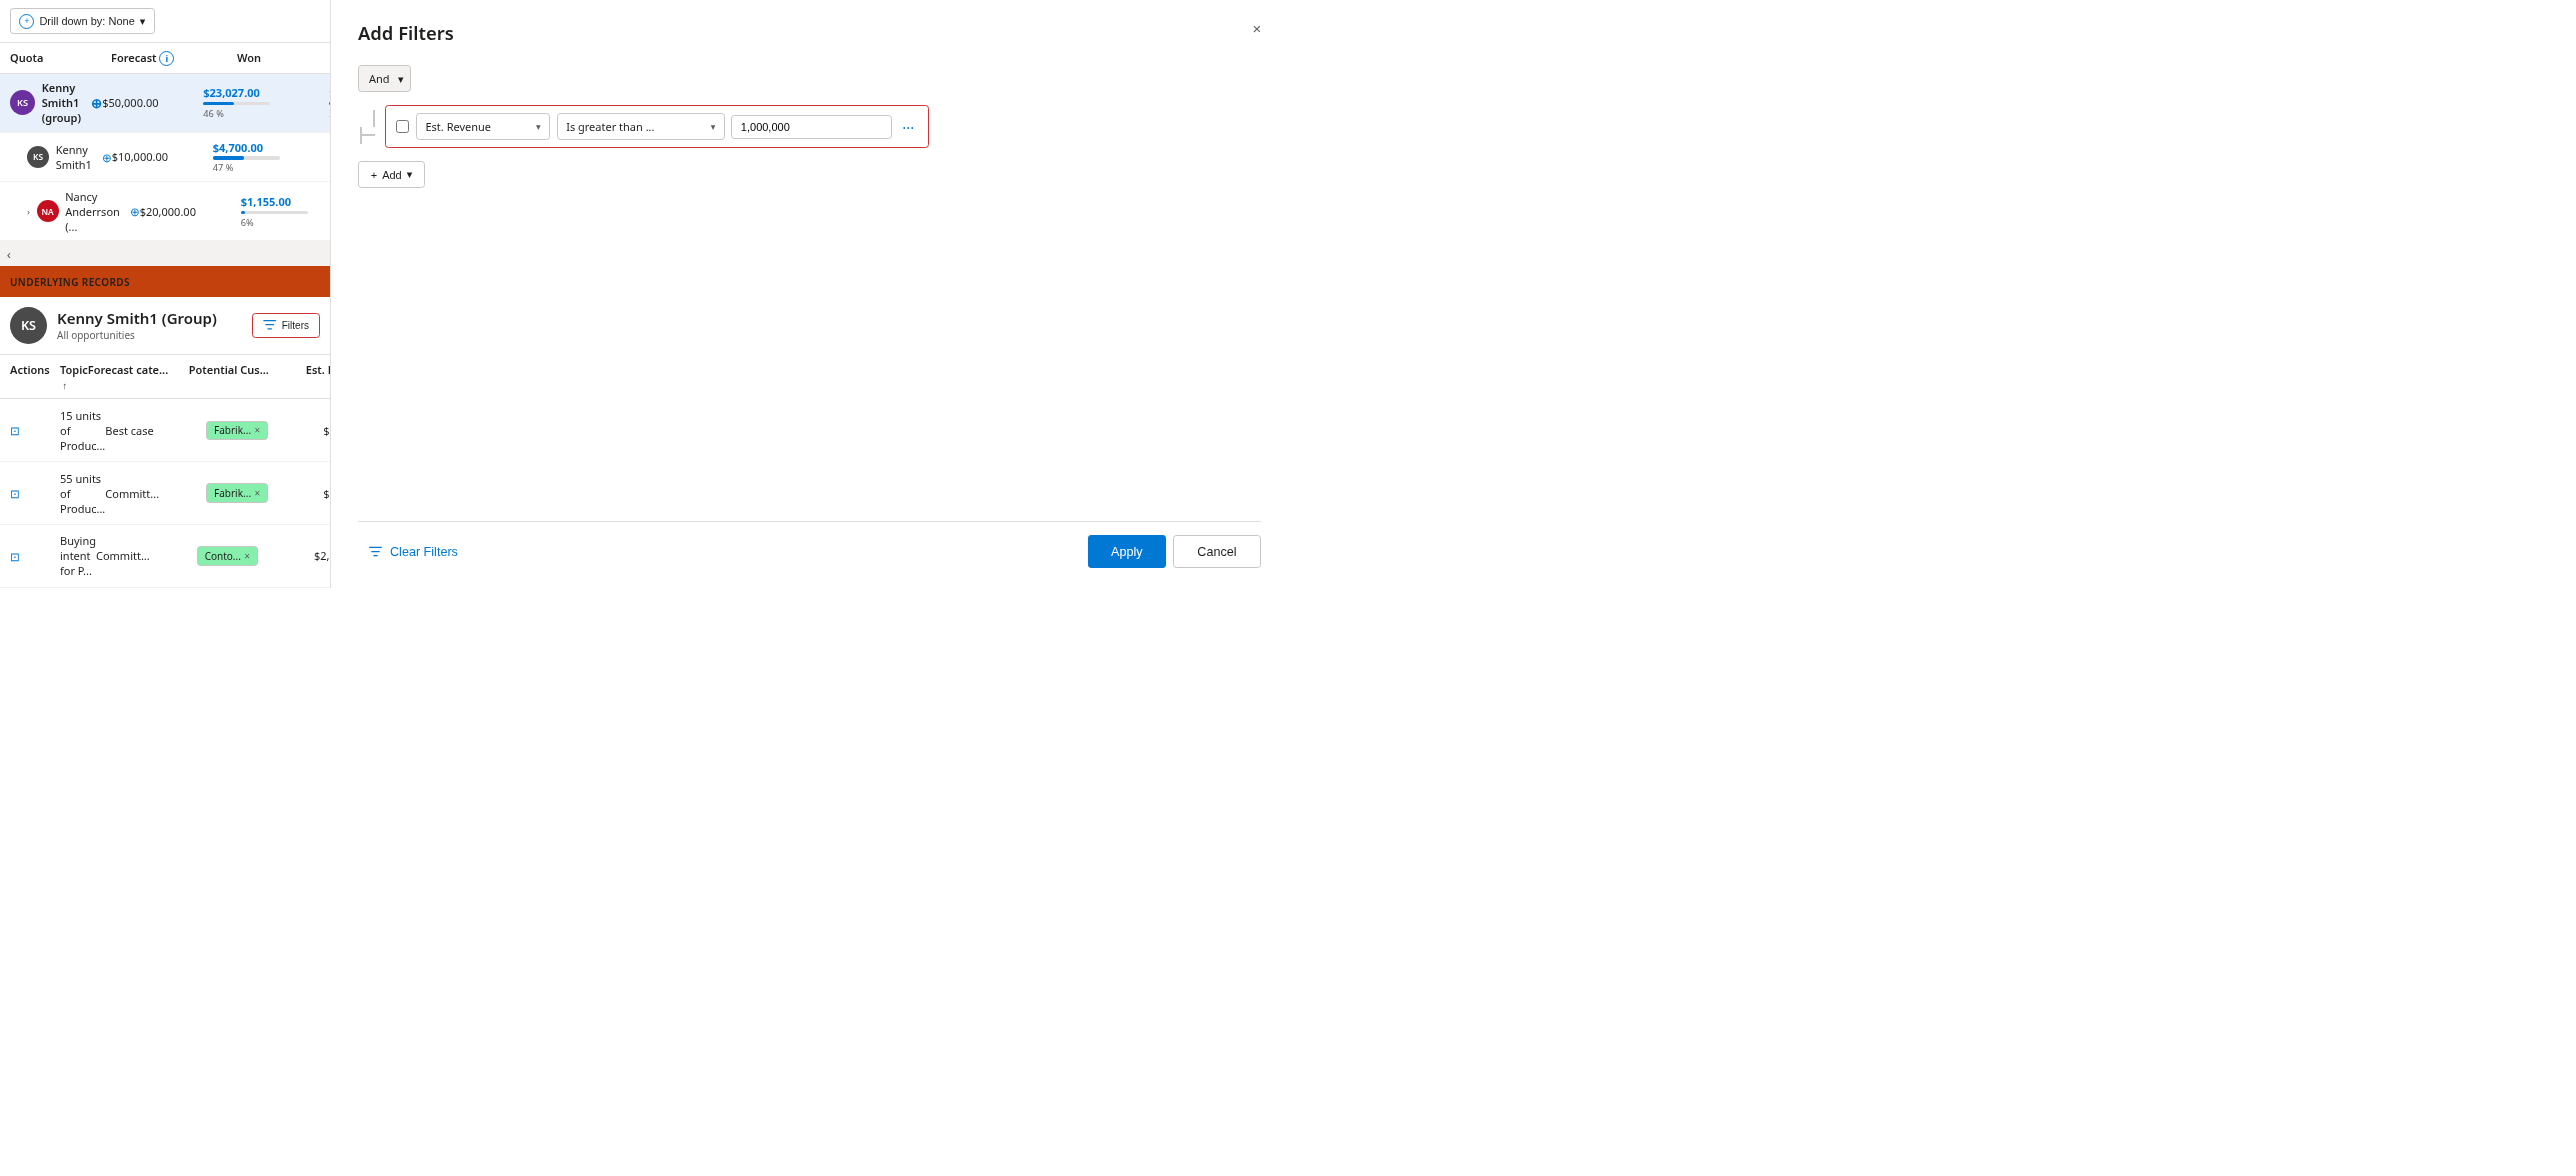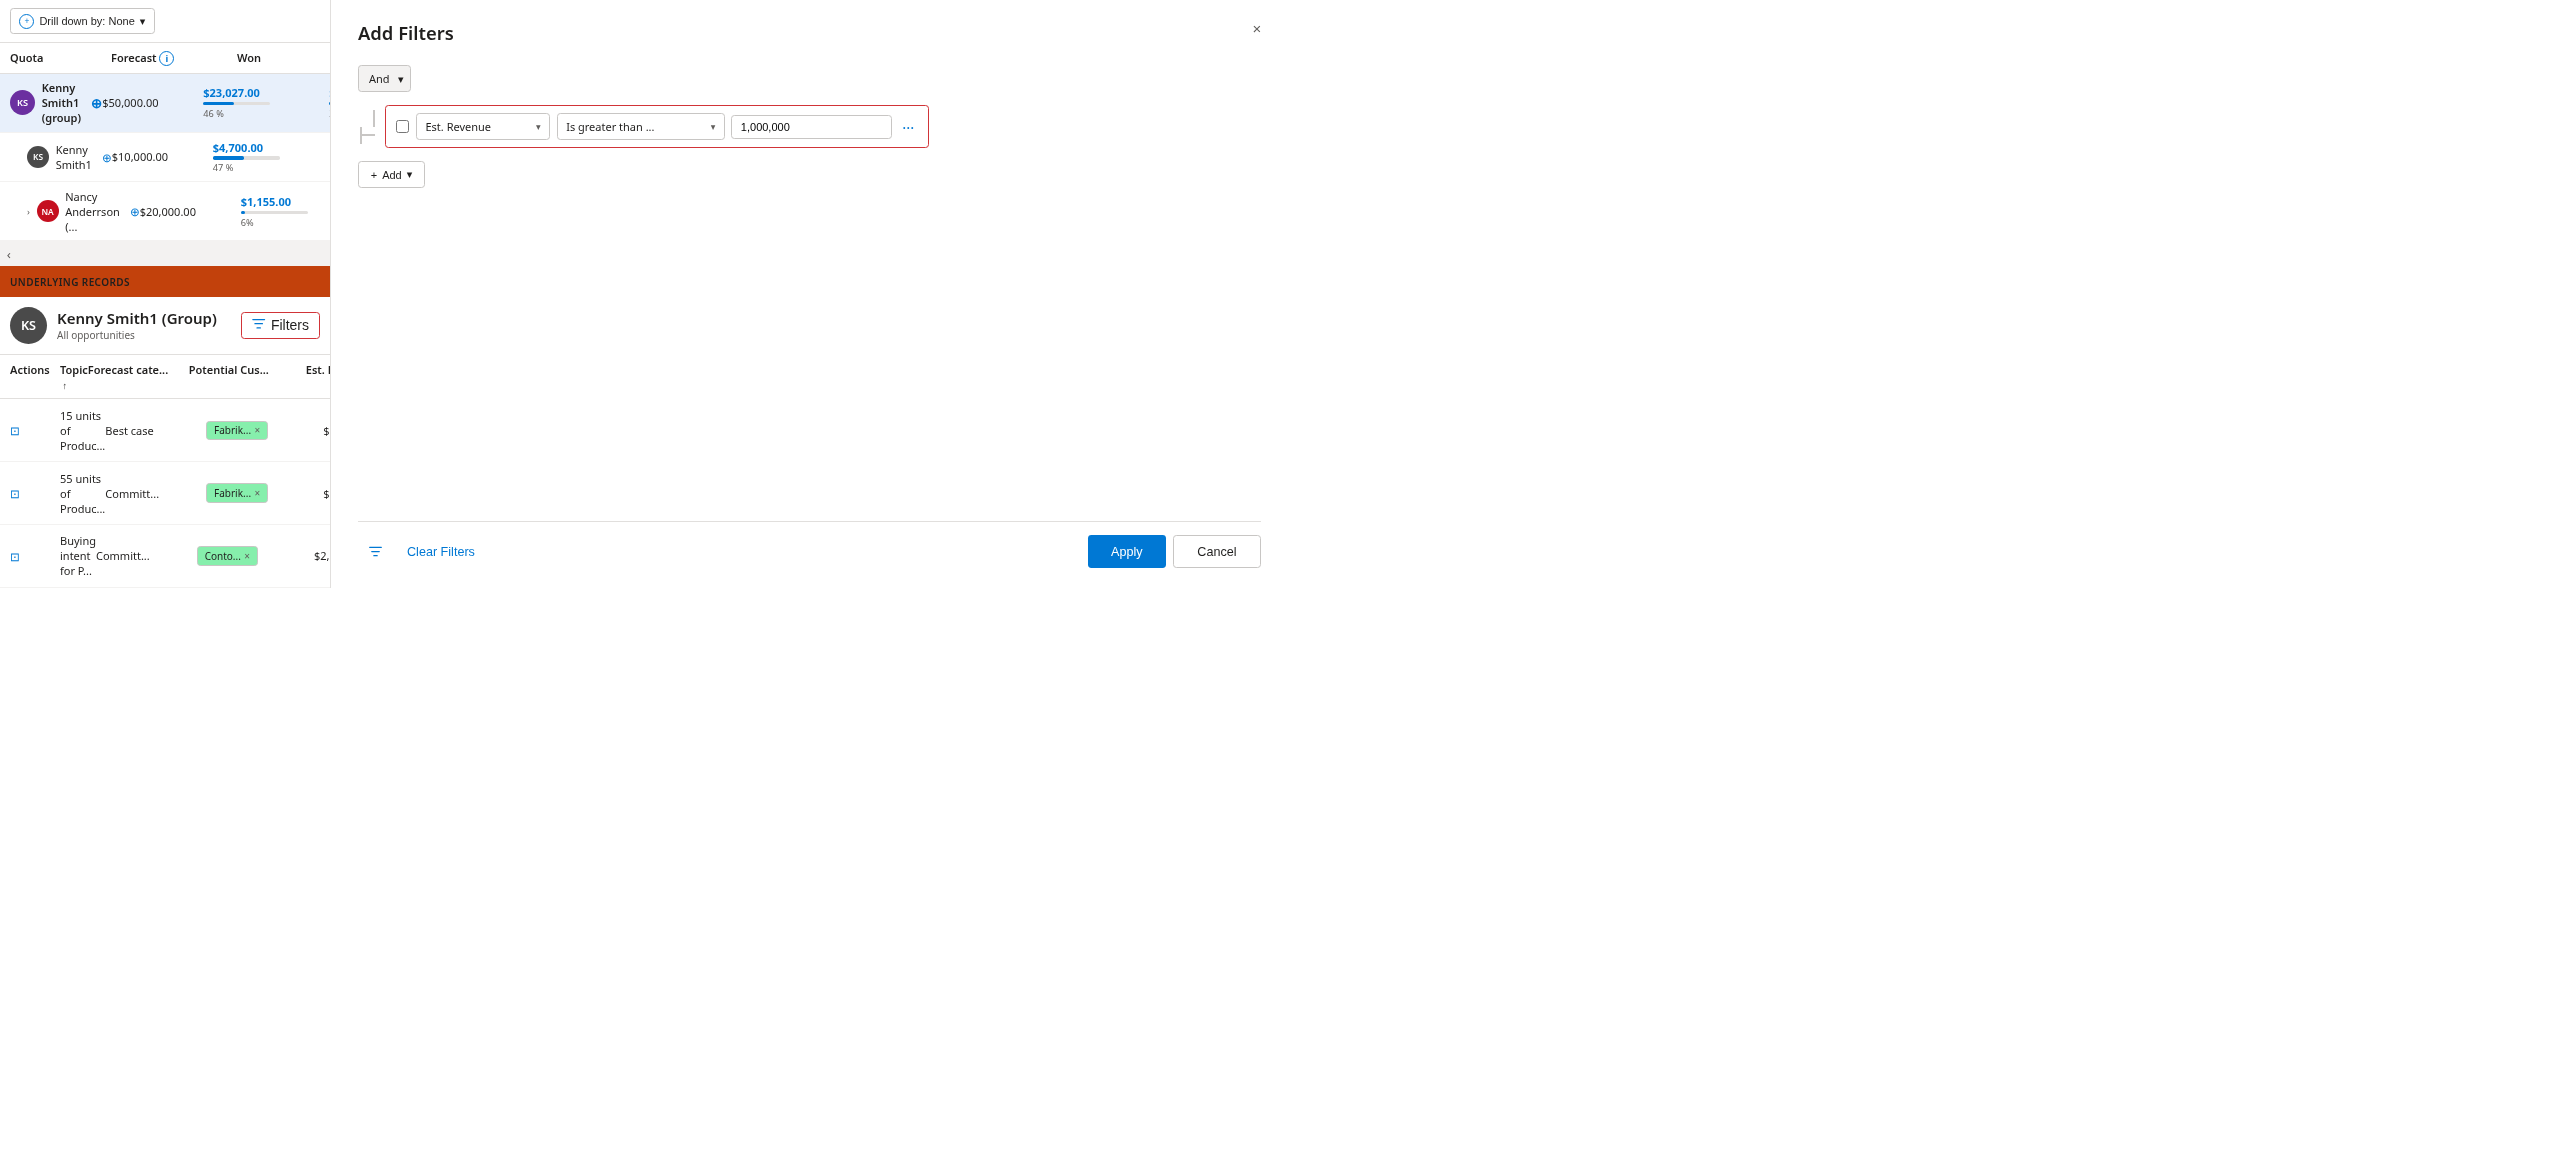--- a/index.html
+++ b/index.html
@@ -208,21 +208,21 @@
       position: absolute;
       right: 10px;
       display: flex;
       align-items: center;
       gap: 5px;
       border: 1.7px solid #d13438;
       border-radius: 3.4px;
       padding: 4.2px 10px;
       background: #fff;
       cursor: pointer;
-      font-size: 14px;
+      font-size: 10px;
       color: #201f1e;
       margin-left: 18px;
     }
 
     .filter-icon {
       color: #0078d4;
     }
 
     
     .underlying-table-header {
@@ -413,21 +413,21 @@
       display: flex;
       align-items: center;
       justify-content: space-between;
       padding-top: 13.4px;
       border-top: 0.8px solid #e1dfdd;
     }
 
     .clear-filters-btn {
       display: flex;
       align-items: center;
-      gap: 24px;
+      gap: 7px;
       background: none;
       border: none;
       color: #0078d4;
       font-size: 12.6px;
       cursor: pointer;
       padding: 6.7px 10px;
     }
 
     .action-buttons {
       display: flex;

